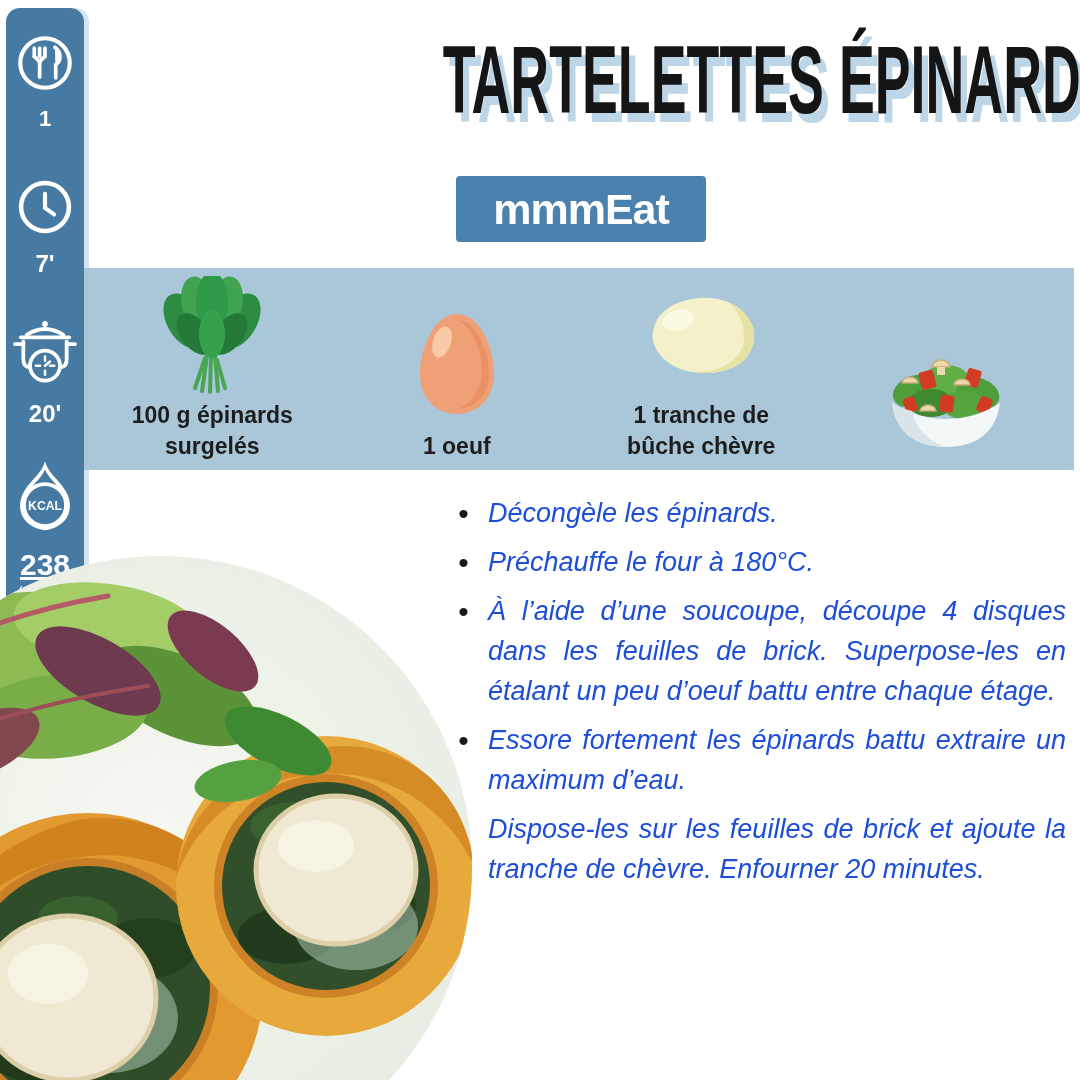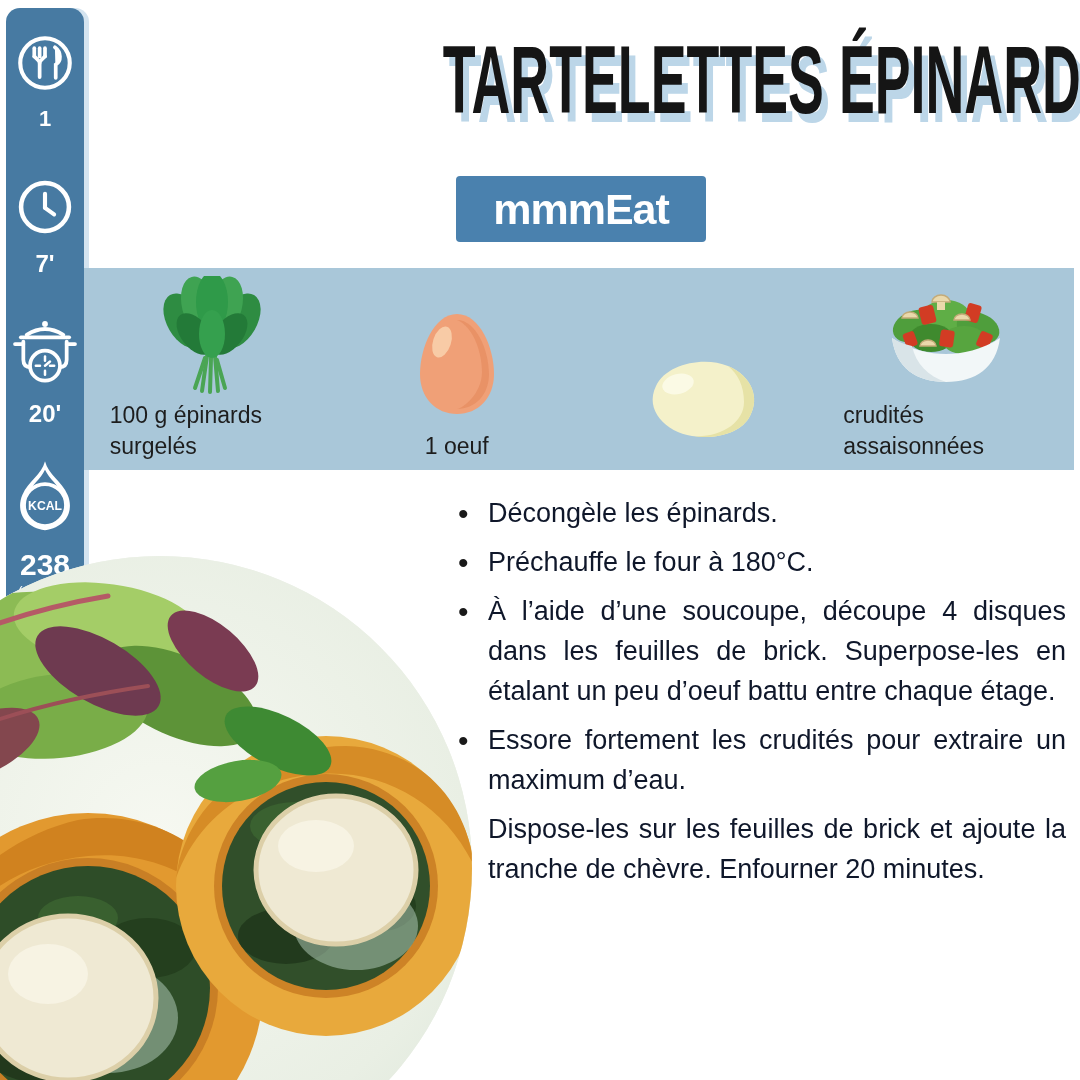--- a/index.html
+++ b/index.html
@@ -10,21 +10,21 @@
   
   .sidebar {
     position:absolute; left:6px; top:8px; width:78px; height:854px;
     background:#477AA2; border-radius:14px; z-index:1;
     box-shadow:5px 0 0 0 #d4e4f0;
     display:flex; flex-direction:column; align-items:center;
   }
   .stat { display:flex; flex-direction:column; align-items:center; }
   .stat .val { color:#ffffff; font-weight:bold; font-size:24px; margin-top:6px; }
   .stat .val.small { font-size:22px; }
-  .stat .val.big { font-size:30px; margin-top:2px; }
+  .stat .val.big { font-size:30px; margin-top:2px;text-decoration:underline; }
   .stat .sub { color:#ffffff; font-size:13px; margin-top:1px; letter-spacing:-0.3px; }
   .st-servings { margin-top:22px; }
   .st-prep { margin-top:42px; }
   .st-cook { margin-top:40px; }
   .st-kcal { margin-top:30px; }
 
   
   .title-wrap { position:absolute; left:84px; right:0; top:32px; text-align:center; z-index:2; }
   .title {
     display:inline-block; white-space:nowrap;
@@ -43,30 +43,30 @@
 
   
   .strip {
     position:absolute; left:84px; top:268px; width:990px; height:202px;
     background:#a9c7d9; z-index:2;
     display:flex; align-items:stretch; padding:10px 6px 8px 6px;
   }
   .ing { flex:1; display:flex; flex-direction:column; align-items:center; justify-content:flex-end; }
   .ing .art { height:122px; display:flex; align-items:center; justify-content:center; }
   .ing .lbl {
-    font-weight:normal; font-size:23px; color:#1d1d1d; 
+    font-weight:bold; font-size:23px; color:#1d1d1d; text-align:center;
     line-height:1.35; max-width:205px; margin-top:4px;
   }
 
   
   .steps { position:absolute; left:452px; top:494px; width:614px; z-index:2; }
   .steps ul { list-style:none; }
   .steps li {
     position:relative; padding-left:36px; margin-bottom:9px;
-    font-size:27px; color:#0f172a; line-height:1.48; text-align:justify;
+    font-size:27px; color:#1d4ed8; line-height:1.48; text-align:justify;font-style:italic;
   }
   .steps li::before {
     content:"\2022"; position:absolute; left:6px; top:-2px; font-size:30px; color:#191919;
   }
 
   
   .photo {
     position:absolute; left:-152px; top:556px; width:624px; height:624px;
     border-radius:50%; overflow:hidden; z-index:3; background:#eef1ea;
   }
@@ -194,20 +194,21 @@
     <div class="ing">
       <span class="art">
         <svg width="150" height="110" viewBox="0 0 150 110">
           <path d="M30 40 C40 18 78 10 102 20 C126 30 134 52 124 70 C116 86 92 94 66 90
                    C40 86 18 64 30 40 Z" fill="#f4f1ca"></path>
           <path d="M102 20 C126 30 134 52 124 70 C116 86 92 94 66 90 C96 92 118 76 118 56
                    C118 40 112 28 102 20 Z" fill="#e6e2a6"></path>
           <ellipse cx="52" cy="38" rx="16" ry="10" transform="rotate(-14 52 38)" fill="#fbfae5"></ellipse>
         </svg>
       </span>
+      <span class="lbl">1 tranche de bûche chèvre</span>
     </div>
 
     <div class="ing">
       <span class="art">
         <svg width="140" height="120" viewBox="0 0 140 120">
           <g>
             <ellipse cx="38" cy="50" rx="22" ry="15" transform="rotate(-22 38 50)" fill="#4f9e3c"></ellipse>
             <ellipse cx="70" cy="40" rx="24" ry="16" fill="#5fae46"></ellipse>
             <ellipse cx="102" cy="52" rx="22" ry="15" transform="rotate(20 102 52)" fill="#4f9e3c"></ellipse>
             <ellipse cx="55" cy="62" rx="22" ry="14" fill="#3f8a2e"></ellipse>
@@ -225,30 +226,29 @@
               <path d="M61 26 h8 v8 h-8 z" stroke="none"></path>
             <path d="M26 42 a8 6 0 0 1 16 0 z"></path>
             <path d="M78 44 a8 6 0 0 1 16 0 z"></path>
             <path d="M44 70 a8 6 0 0 1 16 0 z"></path>
           </g>
           <path d="M16 62 C20 92 40 106 70 106 C100 106 120 92 124 62
                    C106 74 86 78 70 78 C54 78 34 74 16 62 Z" fill="#f2f7f8"></path>
           <path d="M16 62 C20 92 40 106 70 106 C52 100 40 88 36 70 C28 68 22 66 16 62 Z" fill="#d9e4e8"></path>
         </svg>
       </span>
-      <span class="lbl">crudités assaisonnées</span>
     </div>
   </div>
 
   <div class="steps">
     <ul>
       <li>Décongèle les épinards.</li>
       <li>Préchauffe le four à 180°C.</li>
       <li>À l’aide d’une soucoupe, découpe 4 disques dans les feuilles de brick. Superpose-les en étalant un peu d’oeuf battu entre chaque étage.</li>
-      <li>Essore fortement les crudités pour extraire un maximum d’eau.</li>
+      <li>Essore fortement les épinards battu extraire un maximum d’eau.</li>
       <li>Dispose-les sur les feuilles de brick et ajoute la tranche de chèvre. Enfourner 20 minutes.</li>
     </ul>
   </div>
 
   <div class="photo">
     <svg width="624" height="624" viewBox="0 0 624 624">
       <defs>
         <radialGradient id="plate" cx="50%" cy="45%" r="70%">
           <stop offset="0%" stop-color="#f6f8f1"></stop>
           <stop offset="70%" stop-color="#e9efe4"></stop>

